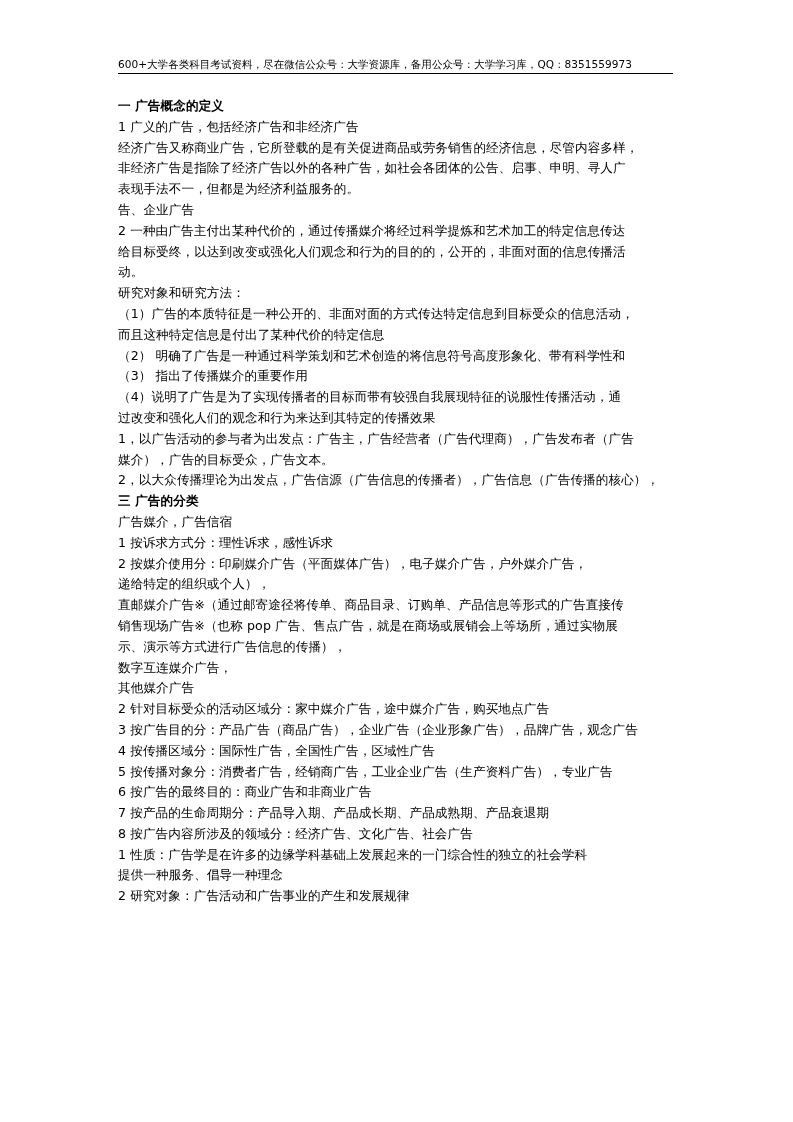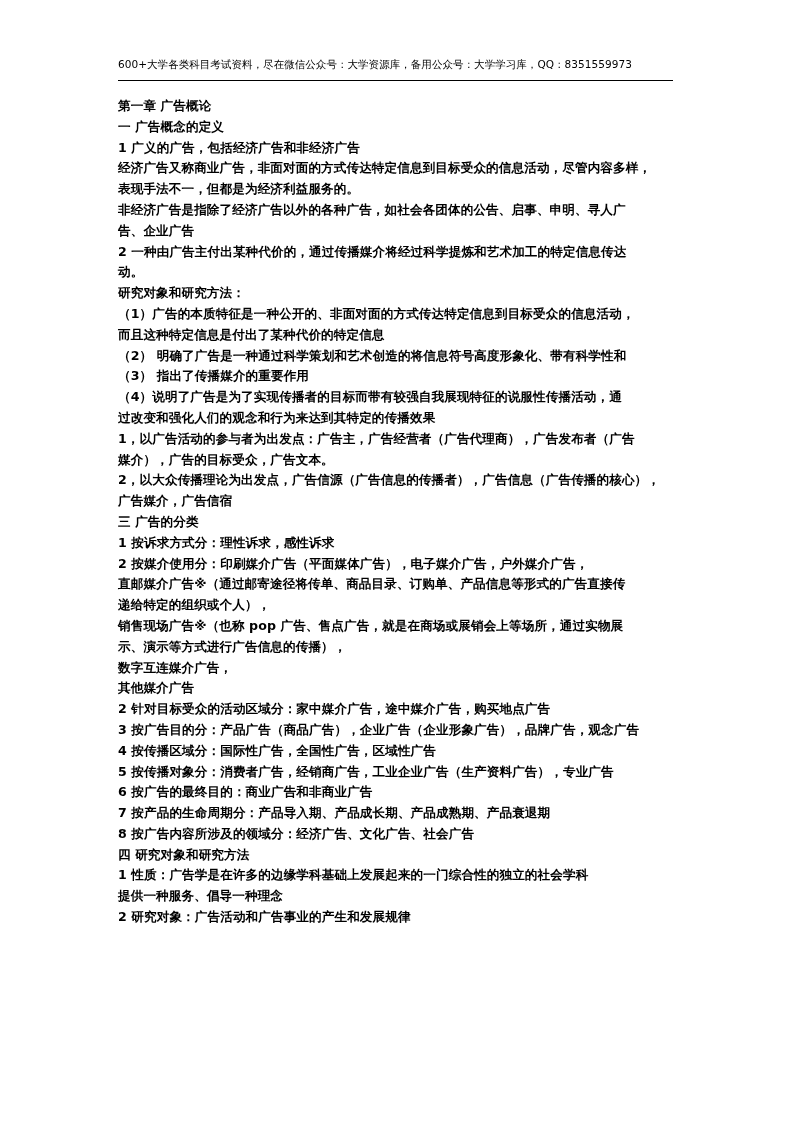--- a/index.html
+++ b/index.html
@@ -1,63 +1,62 @@
 <!DOCTYPE html>
 <html><head>
 <meta charset="utf-8">
 <style>
   html, body { margin: 0; padding: 0; background: #ffffff; }
   body { width: 793px; height: 1122px; position: relative; overflow: hidden;
          font-family: "DejaVu Sans", "Liberation Sans", sans-serif; color: #000; }
   .header { position: absolute; left: 118px; top: 56px; width: 555px;
             font-size: 10.5px; line-height: 16px; border-bottom: 1px solid #000;
-            padding-bottom: 8px; white-space: nowrap; letter-spacing: 0.05px; }
+            padding-bottom: 1px; white-space: nowrap; letter-spacing: 0.05px; }
   .content { position: absolute; left: 118px; top: 96px; width: 558px; }
-  .line { font-size: 12.6px; line-height: 20.8px; white-space: nowrap; letter-spacing: 0.1px; font-weight: bold; }
+  .line { font-size: 12.6px; line-height: 20.8px; white-space: nowrap; letter-spacing: 0.1px; }
   .bold { font-weight: bold; }
 </style>
 </head>
 <body>
 
 <div class="header">600+大学各类科目考试资料，尽在微信公众号：大学资源库，备用公众号：大学学习库，QQ：8351559973</div>
 
 <div class="content" id="content">
-    <div class="line bold">第一章 广告概论</div>
     <div class="line bold">一 广告概念的定义</div>
     <div class="line">1 广义的广告，包括经济广告和非经济广告</div>
-    <div class="line">经济广告又称商业广告，非面对面的方式传达特定信息到目标受众的信息活动，尽管内容多样，</div>
+    <div class="line">经济广告又称商业广告，它所登载的是有关促进商品或劳务销售的经济信息，尽管内容多样，</div>
+    <div class="line">非经济广告是指除了经济广告以外的各种广告，如社会各团体的公告、启事、申明、寻人广</div>
     <div class="line">表现手法不一，但都是为经济利益服务的。</div>
-    <div class="line">非经济广告是指除了经济广告以外的各种广告，如社会各团体的公告、启事、申明、寻人广</div>
     <div class="line">告、企业广告</div>
     <div class="line">2 一种由广告主付出某种代价的，通过传播媒介将经过科学提炼和艺术加工的特定信息传达</div>
+    <div class="line">给目标受终，以达到改变或强化人们观念和行为的目的的，公开的，非面对面的信息传播活</div>
     <div class="line">动。</div>
     <div class="line">研究对象和研究方法：</div>
     <div class="line">（1）广告的本质特征是一种公开的、非面对面的方式传达特定信息到目标受众的信息活动，</div>
     <div class="line">而且这种特定信息是付出了某种代价的特定信息</div>
     <div class="line">（2） 明确了广告是一种通过科学策划和艺术创造的将信息符号高度形象化、带有科学性和</div>
     <div class="line">（3） 指出了传播媒介的重要作用</div>
     <div class="line">（4）说明了广告是为了实现传播者的目标而带有较强自我展现特征的说服性传播活动，通</div>
     <div class="line">过改变和强化人们的观念和行为来达到其特定的传播效果</div>
     <div class="line">1，以广告活动的参与者为出发点：广告主，广告经营者（广告代理商），广告发布者（广告</div>
     <div class="line">媒介），广告的目标受众，广告文本。</div>
     <div class="line">2，以大众传播理论为出发点，广告信源（广告信息的传播者），广告信息（广告传播的核心），</div>
+    <div class="line bold">三 广告的分类</div>
     <div class="line">广告媒介，广告信宿</div>
-    <div class="line bold">三 广告的分类</div>
     <div class="line">1 按诉求方式分：理性诉求，感性诉求</div>
     <div class="line">2 按媒介使用分：印刷媒介广告（平面媒体广告），电子媒介广告，户外媒介广告，</div>
+    <div class="line">递给特定的组织或个人），</div>
     <div class="line">直邮媒介广告※（通过邮寄途径将传单、商品目录、订购单、产品信息等形式的广告直接传</div>
-    <div class="line">递给特定的组织或个人），</div>
     <div class="line">销售现场广告※（也称 pop 广告、售点广告，就是在商场或展销会上等场所，通过实物展</div>
     <div class="line">示、演示等方式进行广告信息的传播），</div>
     <div class="line">数字互连媒介广告，</div>
     <div class="line">其他媒介广告</div>
     <div class="line">2 针对目标受众的活动区域分：家中媒介广告，途中媒介广告，购买地点广告</div>
     <div class="line">3 按广告目的分：产品广告（商品广告），企业广告（企业形象广告），品牌广告，观念广告</div>
     <div class="line">4 按传播区域分：国际性广告，全国性广告，区域性广告</div>
     <div class="line">5 按传播对象分：消费者广告，经销商广告，工业企业广告（生产资料广告），专业广告</div>
     <div class="line">6 按广告的最终目的：商业广告和非商业广告</div>
     <div class="line">7 按产品的生命周期分：产品导入期、产品成长期、产品成熟期、产品衰退期</div>
     <div class="line">8 按广告内容所涉及的领域分：经济广告、文化广告、社会广告</div>
-    <div class="line bold">四 研究对象和研究方法</div>
     <div class="line">1 性质：广告学是在许多的边缘学科基础上发展起来的一门综合性的独立的社会学科</div>
     <div class="line">提供一种服务、倡导一种理念</div>
     <div class="line">2 研究对象：广告活动和广告事业的产生和发展规律</div>
   </div>
 
 </body></html>

